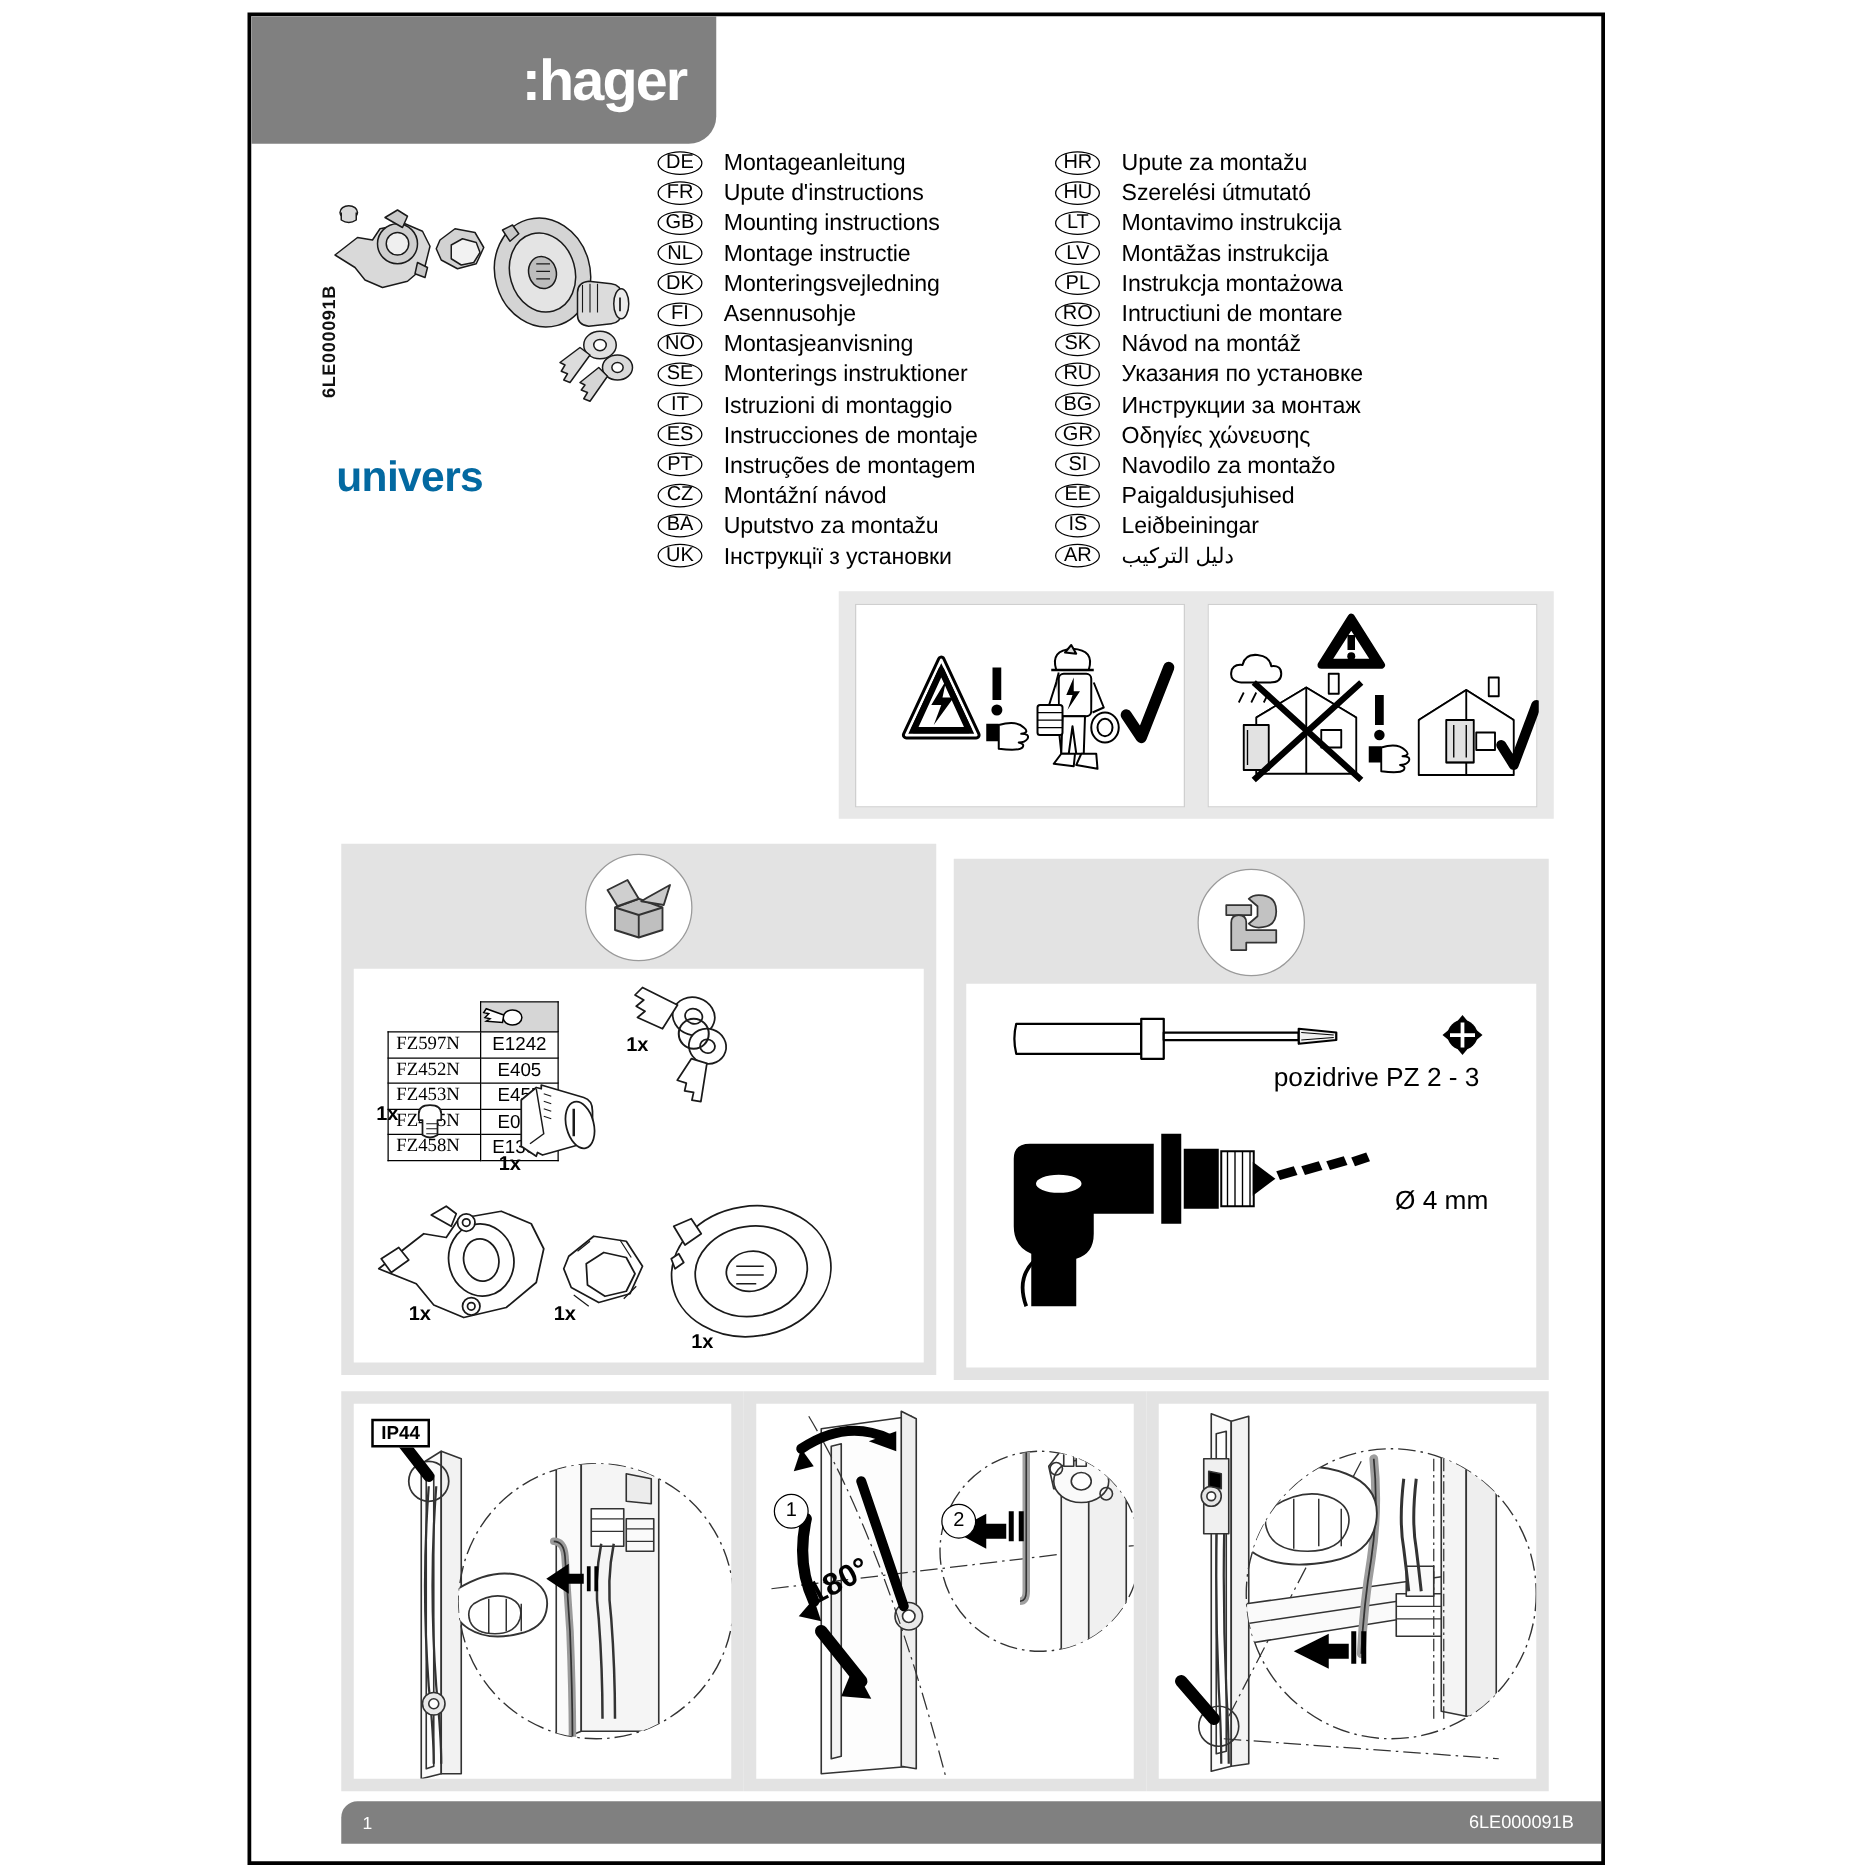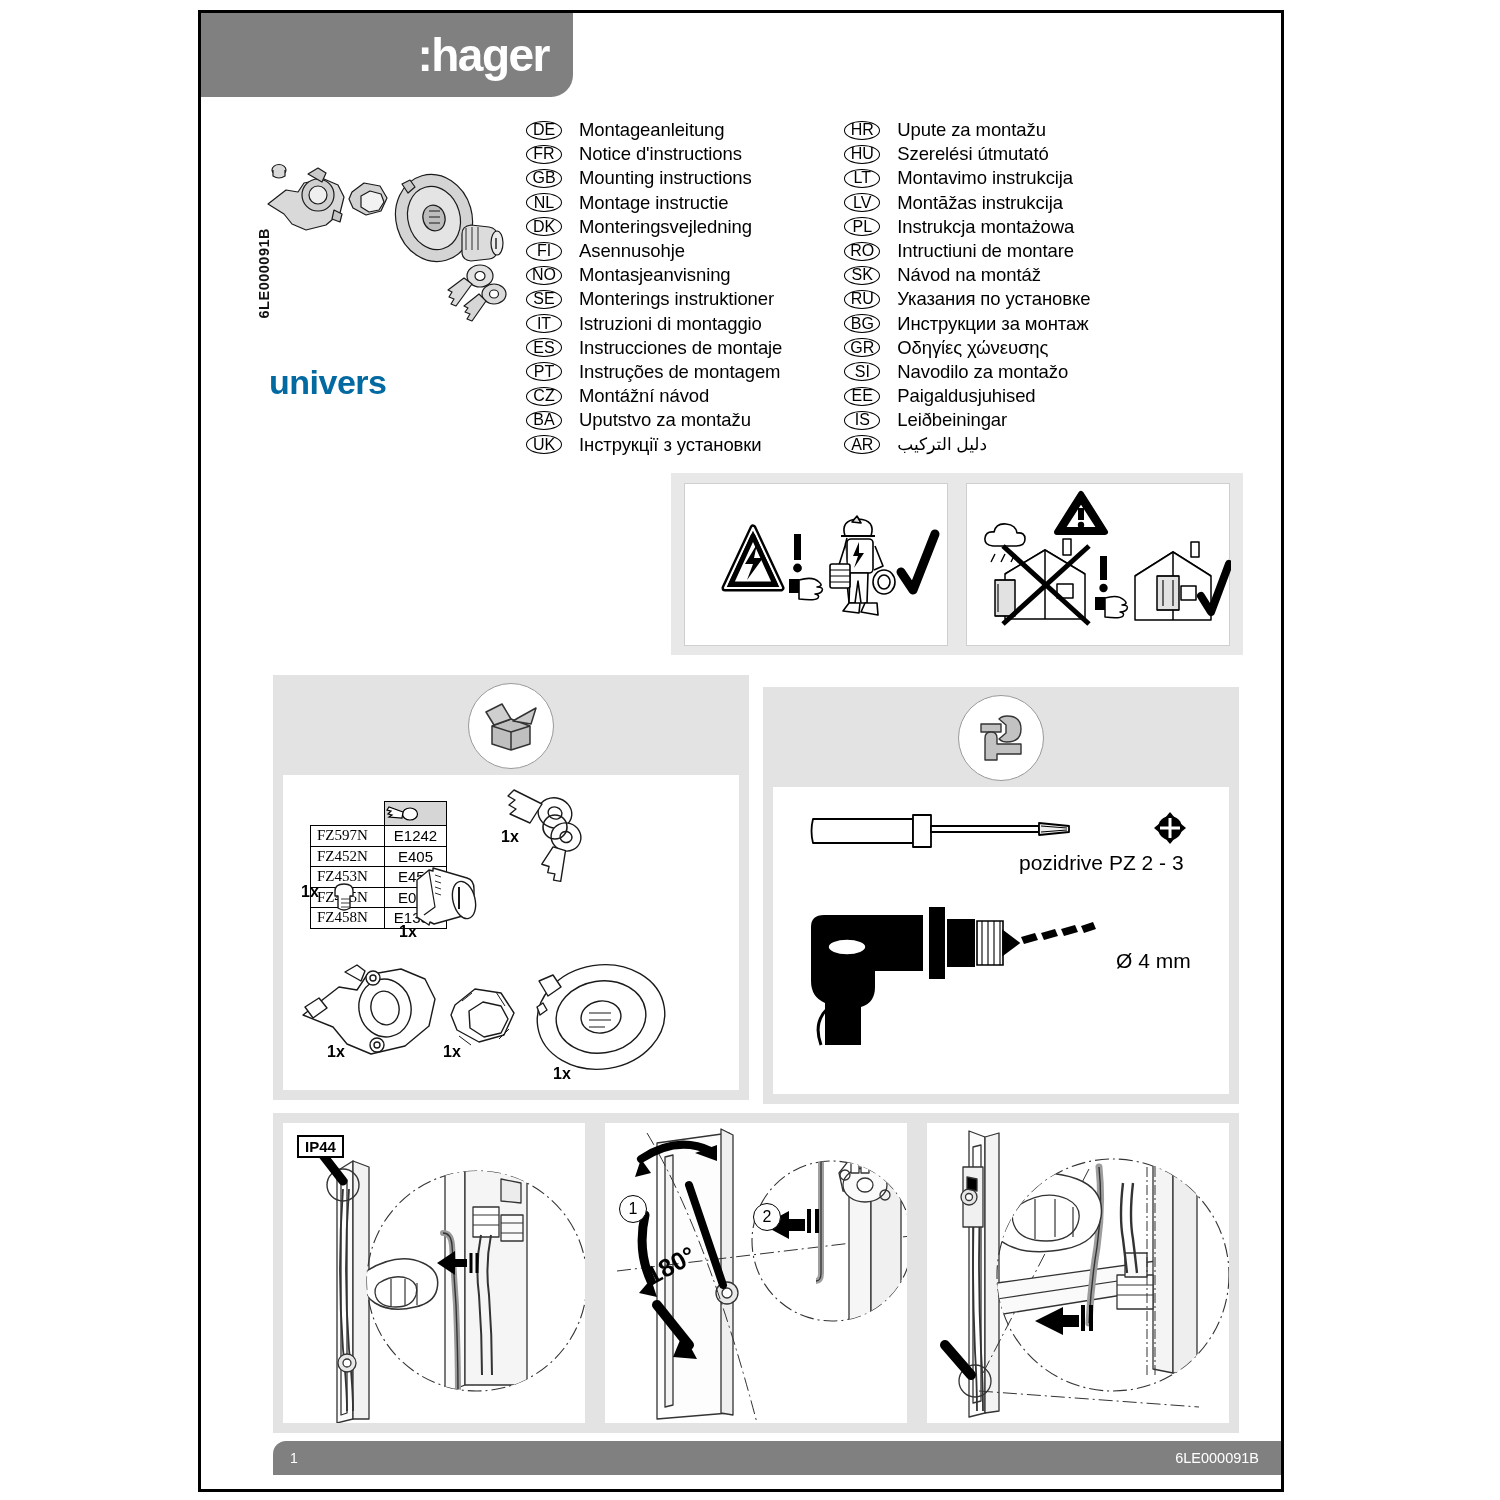--- a/index.html
+++ b/index.html
@@ -13,21 +13,21 @@
     position: absolute; left: 198px; top: 10px;
     width: 1086px; height: 1482px;
     border: 3px solid #000;
     background: #fff;
     overflow: hidden;
   }
 
   
   .header-bar {
     position: absolute; left: 0; top: 0;
-    width: 372px; height: 84px;
+    width: 372px; height: 102px;
     background: #808080;
     border-bottom-right-radius: 22px;
   }
   .logo {
     position: absolute; right: 24px; top: 50%;
     transform: translateY(-50%);
     color: #fff; font-size: 46px; font-weight: bold;
     letter-spacing: -1.5px; white-space: nowrap;
   }
 
@@ -218,21 +218,21 @@
   <div class="product-name">univers</div>
 
   <div class="lang-cols">
     <div class="lang-col" id="lang-left">
         <div class="lang-row">
           <div class="lang-badge">DE</div>
           <div class="lang-text">Montageanleitung</div>
         </div>
         <div class="lang-row">
           <div class="lang-badge">FR</div>
-          <div class="lang-text">Notice d'instructions</div>
+          <div class="lang-text">Upute d'instructions</div>
         </div>
         <div class="lang-row">
           <div class="lang-badge">GB</div>
           <div class="lang-text">Mounting instructions</div>
         </div>
         <div class="lang-row">
           <div class="lang-badge">NL</div>
           <div class="lang-text">Montage instructie</div>
         </div>
         <div class="lang-row">

